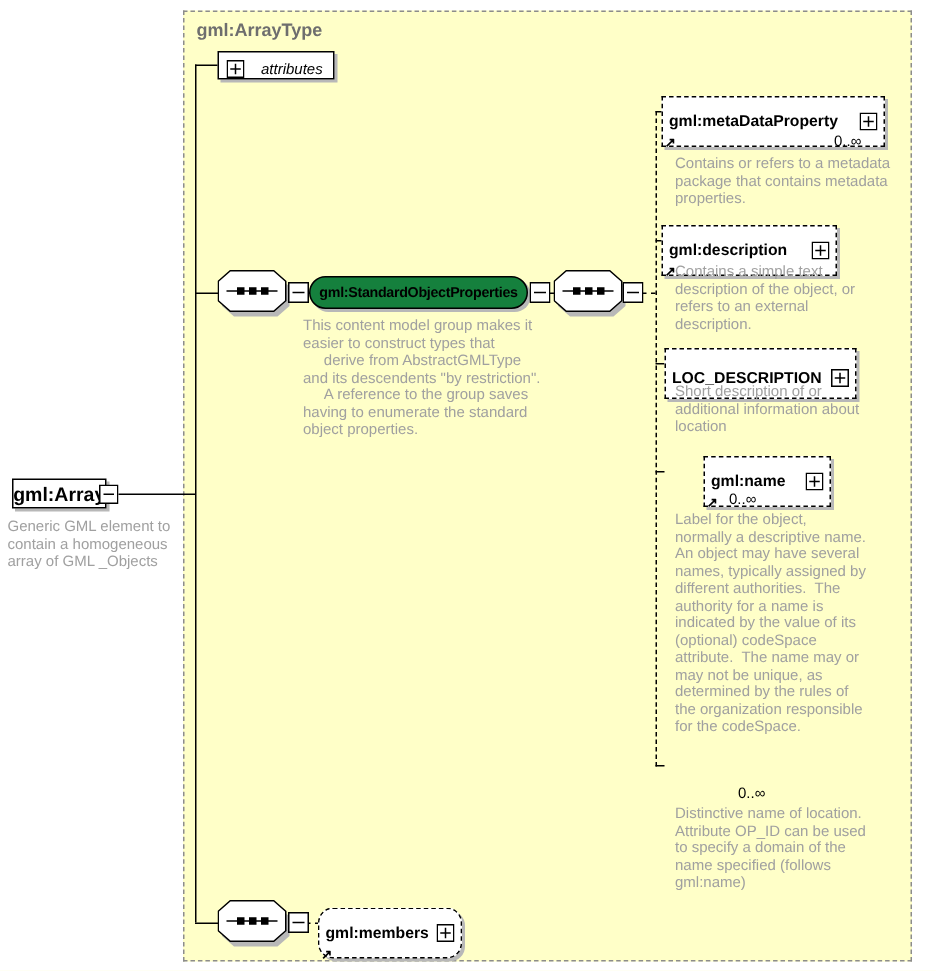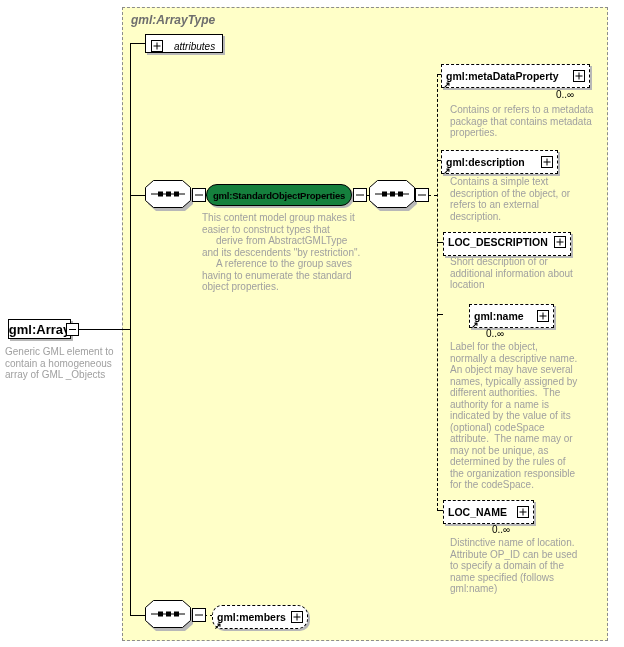--- a/index.html
+++ b/index.html
@@ -6,30 +6,30 @@
   #canvas{
     position:relative;width:624px;height:647px;background:#ffffff;overflow:hidden;
     font-family:"Liberation Sans",sans-serif;
   }
   
   .type-box{
     position:absolute;left:122px;top:7px;width:486px;height:634px;
     background:#ffffc8;border:1px dashed #8c8c8c;box-sizing:border-box;
   }
   .type-title{
-    position:absolute;left:131px;top:13px;font-size:12px;font-weight:bold;color:#6e6e6e;font-style:italic;
+    position:absolute;left:131px;top:13px;font-size:12px;font-weight:bold;color:#6e6e6e;
   }
   
   .hl{position:absolute;height:0;border-top:1px solid #000;}
   .vl{position:absolute;width:0;border-left:1px solid #000;}
   .hl.dash{border-top-style:dashed;}
   .vl.dash{border-left-style:dashed;}
   
   .elem{
-    position:absolute;height:24px;box-sizing:border-box;background:#ffffff;
+    position:absolute;height:34px;box-sizing:border-box;background:#ffffff;
     border:1px solid #000;box-shadow:2px 2px 0 #b8b8b8;
     display:flex;align-items:center;justify-content:space-between;
     padding:7px 4px;font-weight:bold;font-size:10.5px;color:#000;white-space:nowrap;
   }
   .elem.dashed{border-style:dashed;}
   .elem .elbl{position:relative;}
   .elem svg{flex:0 0 auto;margin-left:4px;}
   .ref{
     position:absolute;left:1px;bottom:-3px;font-size:9px;font-weight:bold;color:#000;
     line-height:9px;
@@ -209,28 +209,20 @@
 different authorities.  The
 authority for a name is
 indicated by the value of its
 (optional) codeSpace
 attribute.  The name may or
 may not be unique, as
 determined by the rules of
 the organization responsible
 for the codeSpace.</div>
 
-  <div class="elem dashed" style="left:443px;top:500px;width:91px;">
-    <span class="elbl">LOC_NAME</span>
-    <svg width="12" height="12" viewBox="0 0 12 12">
-      <rect x="0.5" y="0.5" width="11" height="11" fill="#fff" stroke="#000"></rect>
-      <line x1="2.5" y1="6" x2="9.5" y2="6" stroke="#000"></line>
-      <line x1="6" y1="2.5" x2="6" y2="9.5" stroke="#000"></line>
-    </svg>
-  </div>
   <div class="occurs" style="left:492px;top:524px;">0..∞</div>
   <div class="ann" style="left:450px;top:537px;width:160px;">Distinctive name of location.
 Attribute OP_ID can be used
 to specify a domain of the
 name specified (follows
 gml:name)</div>
 
   <svg class="octagon" style="left:145px;top:600px;" viewBox="0 0 50 33">
     <polygon points="11,4 40,4 48,11 48,24 40,31 11,31 3,24 3,11" fill="#b8b8b8" stroke="none"></polygon>
     <polygon points="8.5,0.5 37.5,0.5 45.5,7.5 45.5,20.5 37.5,27.5 8.5,27.5 0.5,20.5 0.5,7.5" fill="#fff" stroke="#000"></polygon>

